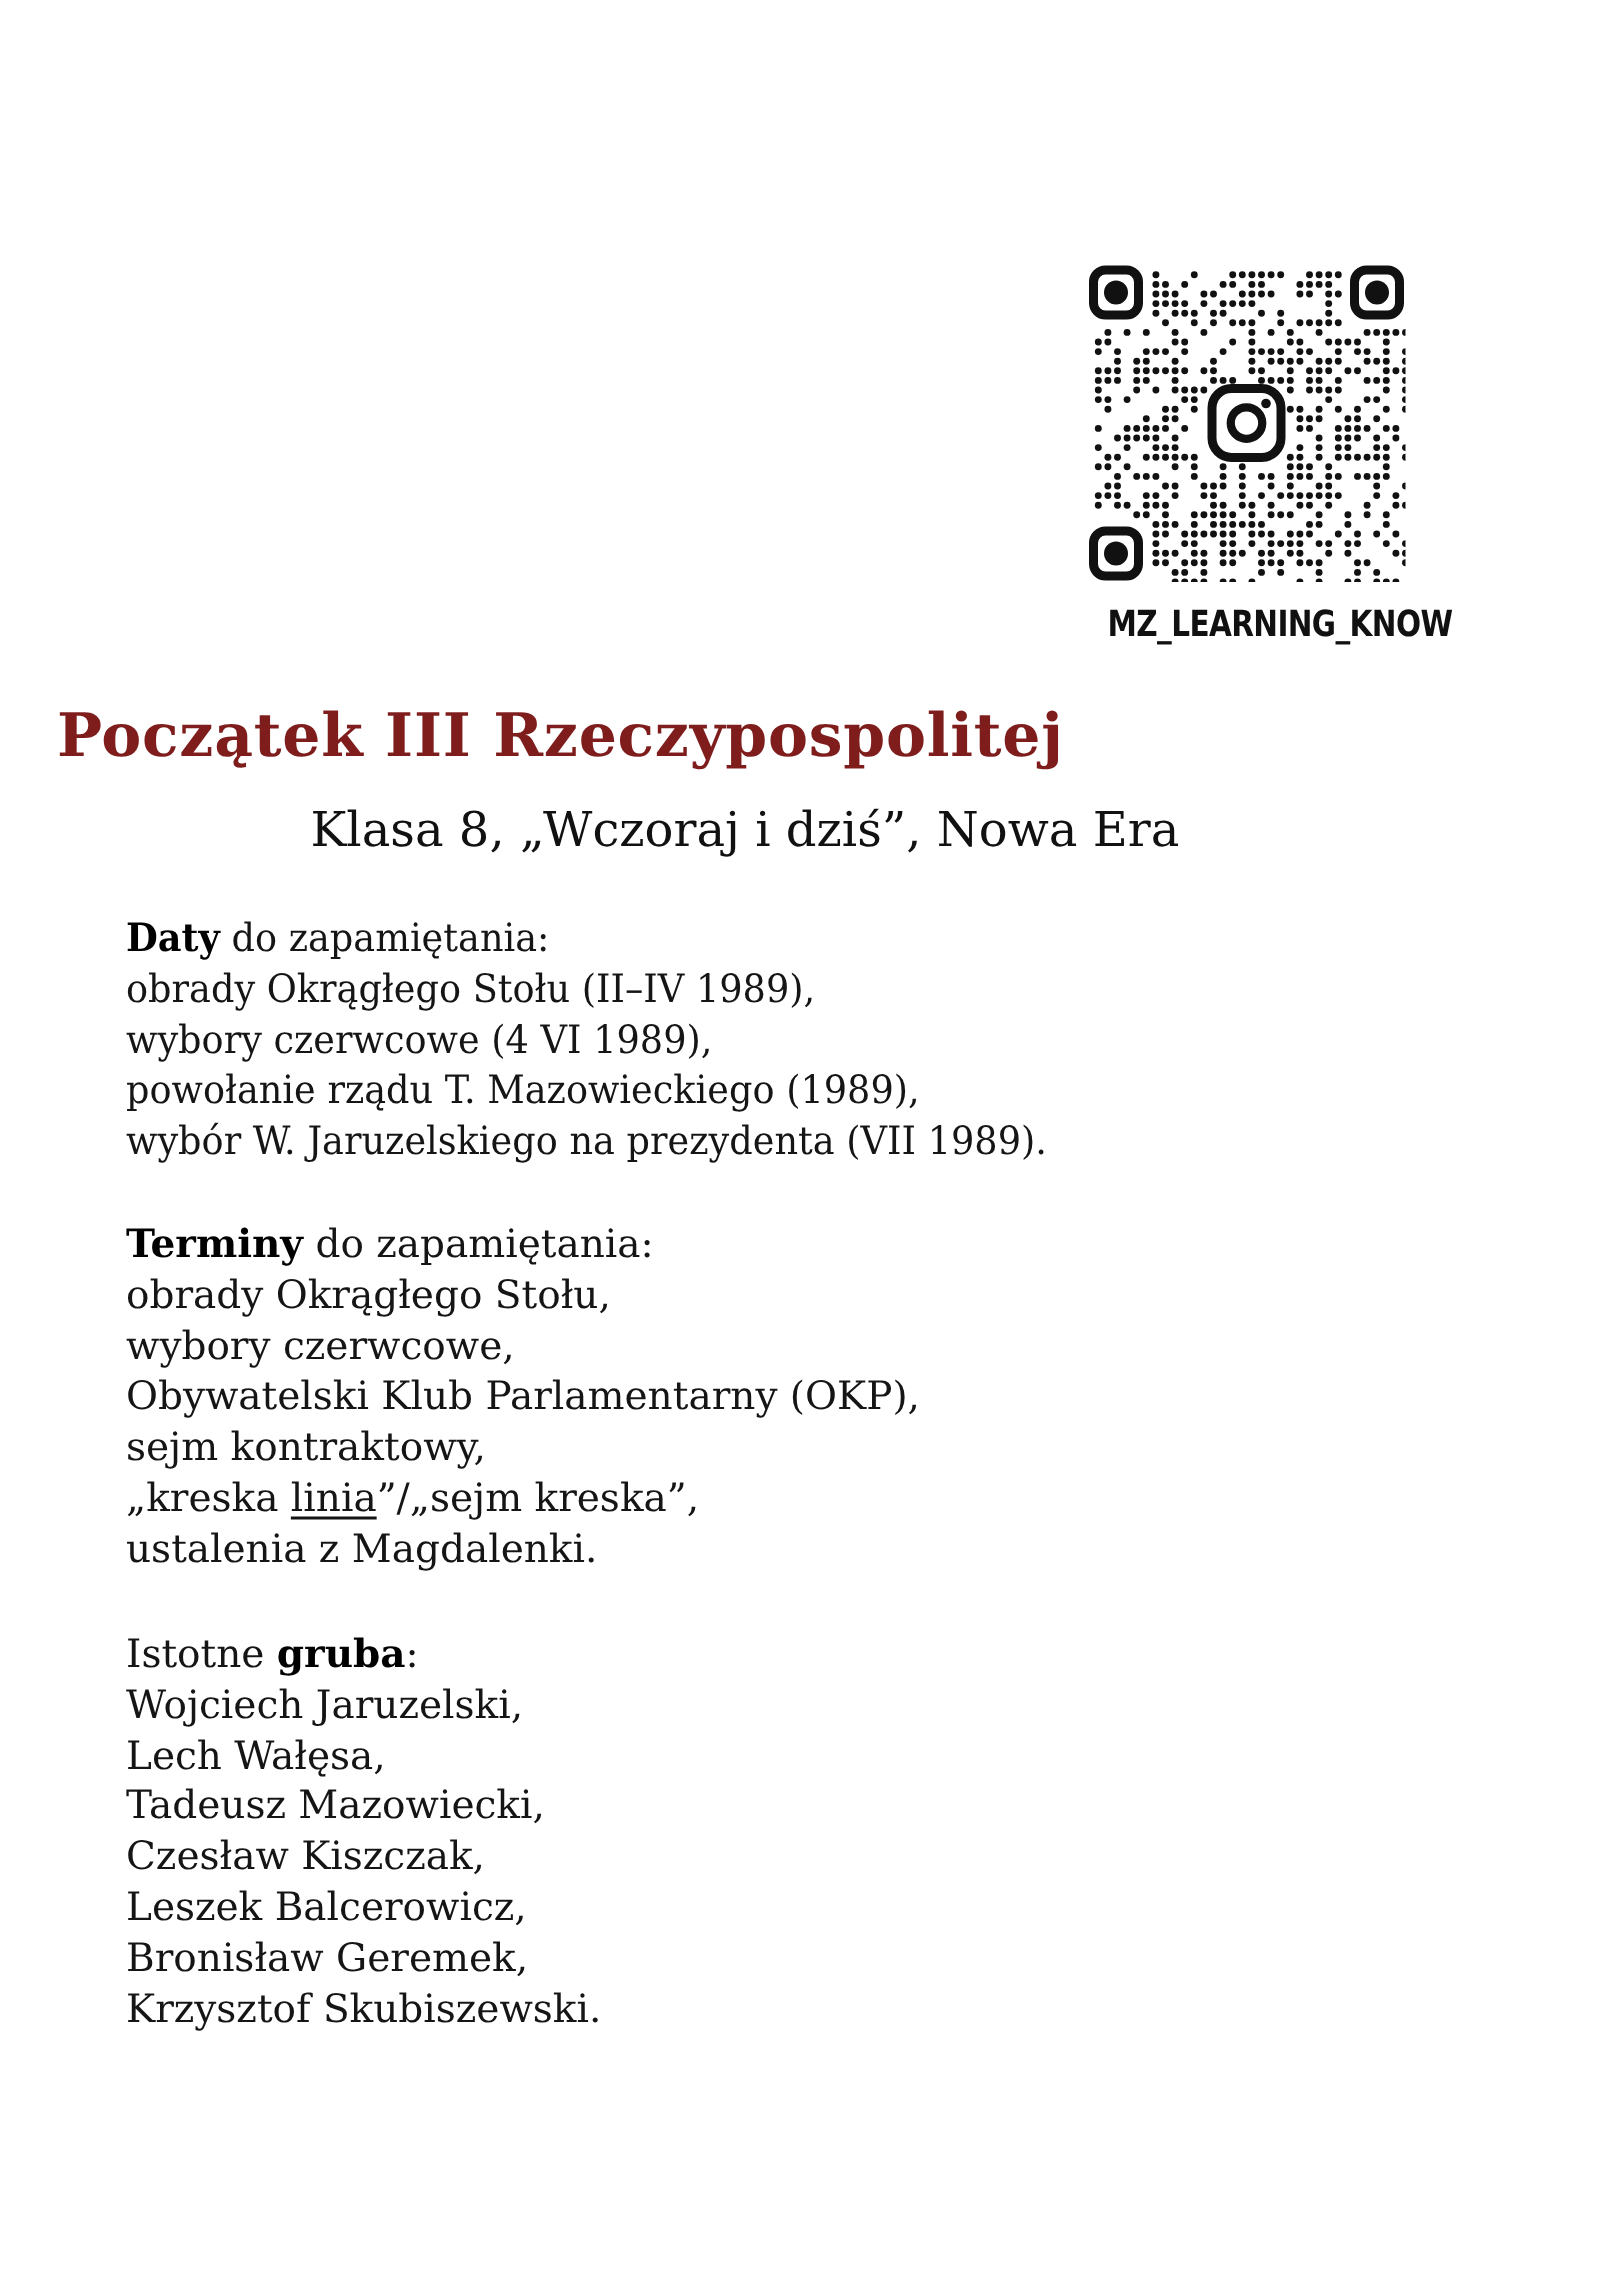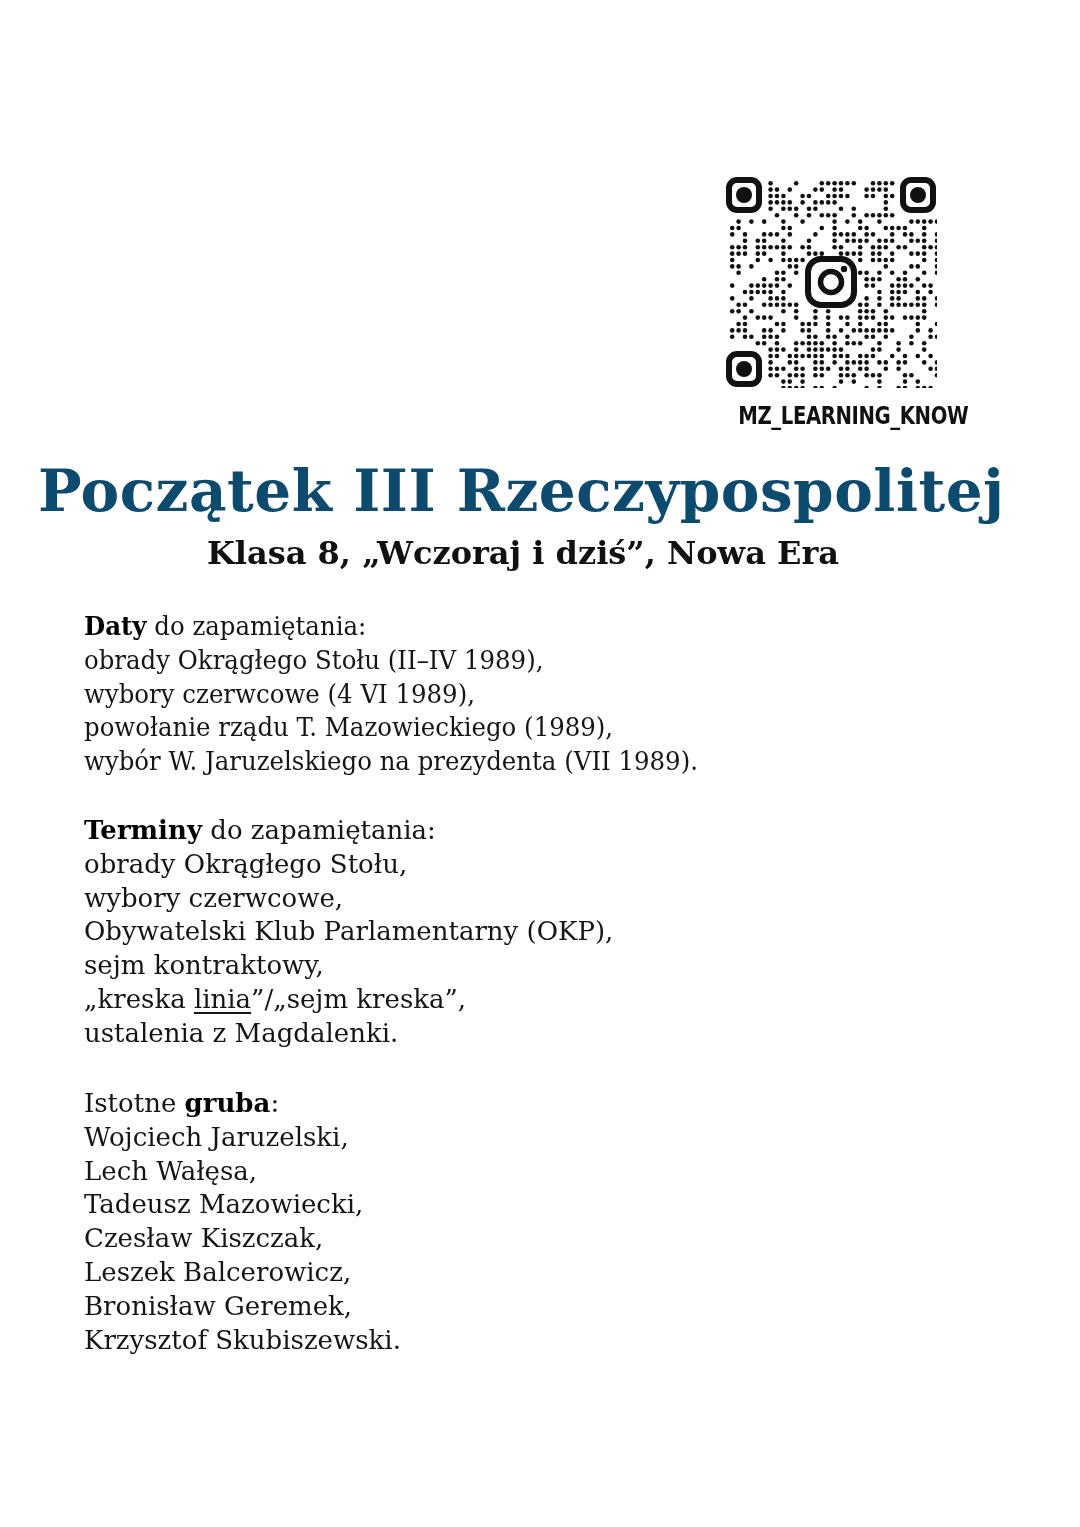--- a/index.html
+++ b/index.html
@@ -40,33 +40,33 @@
       color: #111;
       white-space: nowrap;
     }
     .title {
       position: absolute;
       left: 38px;
       top: 455px;
       margin: 0;
       font-family: "DejaVu Serif", "Liberation Serif", serif;
       font-weight: bold;
-      font-size: 58px;
+      font-size: 40px;
       letter-spacing: 0.5px;
-      color: #0c4a6e;
+      color: #7f1d1d;
       white-space: nowrap;
       line-height: 72px;
     }
     .subtitle {
       position: absolute;
       left: 207px;
       top: 531px;
       margin: 0;
       font-family: "DejaVu Serif", "Liberation Serif", serif;
-      font-weight: bold;
+      font-weight: normal;
       font-size: 32px;
       color: #111;
       white-space: nowrap;
       line-height: 44px;
     }
     .section {
       position: absolute;
       left: 36px;
       font-family: "DejaVu Serif", "Liberation Serif", serif;
       font-size: 26px;

